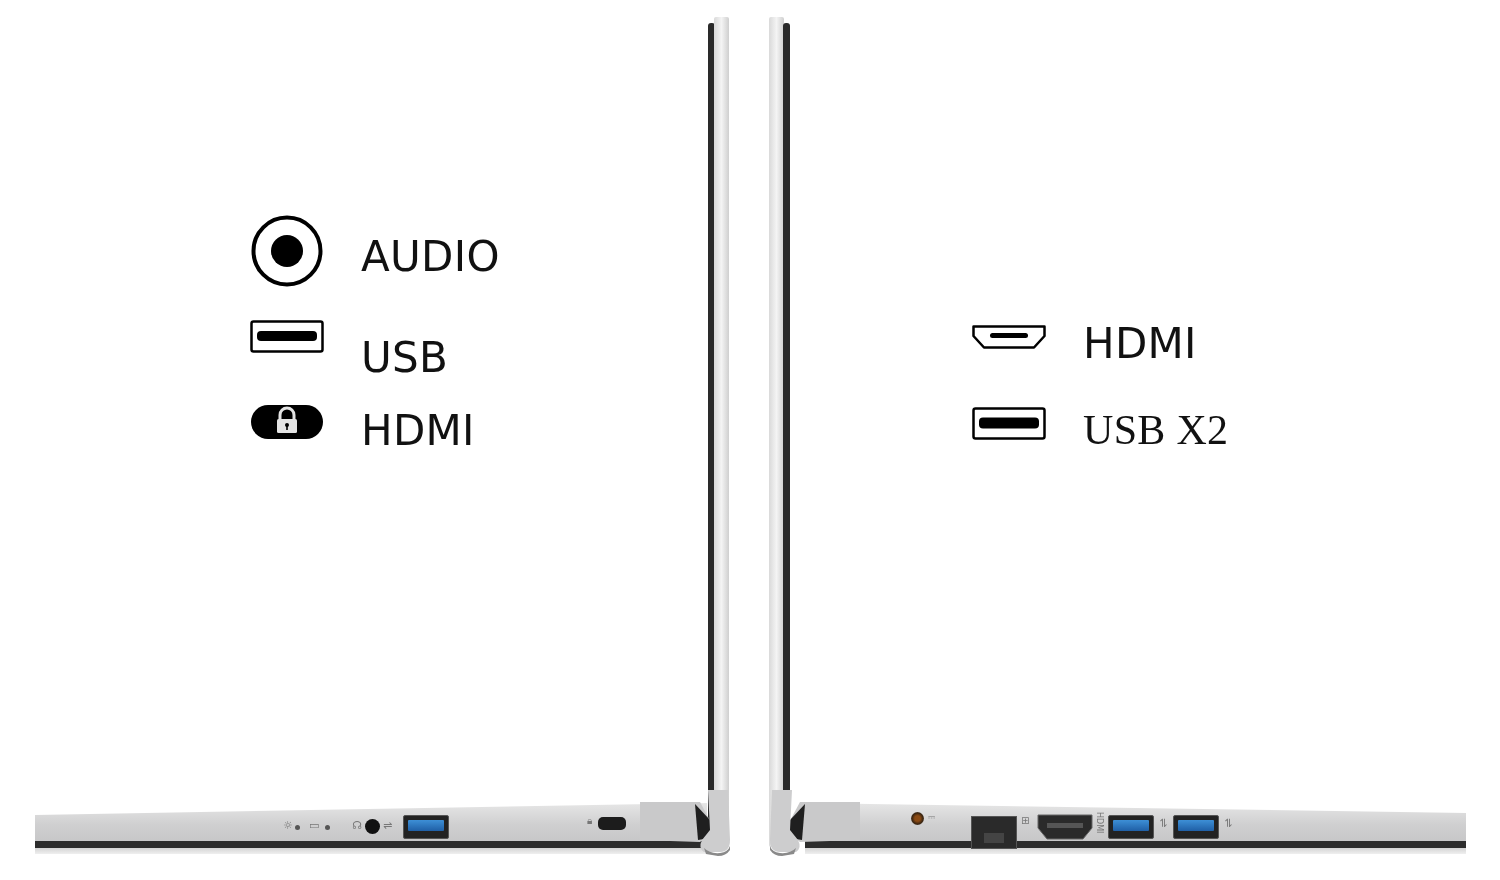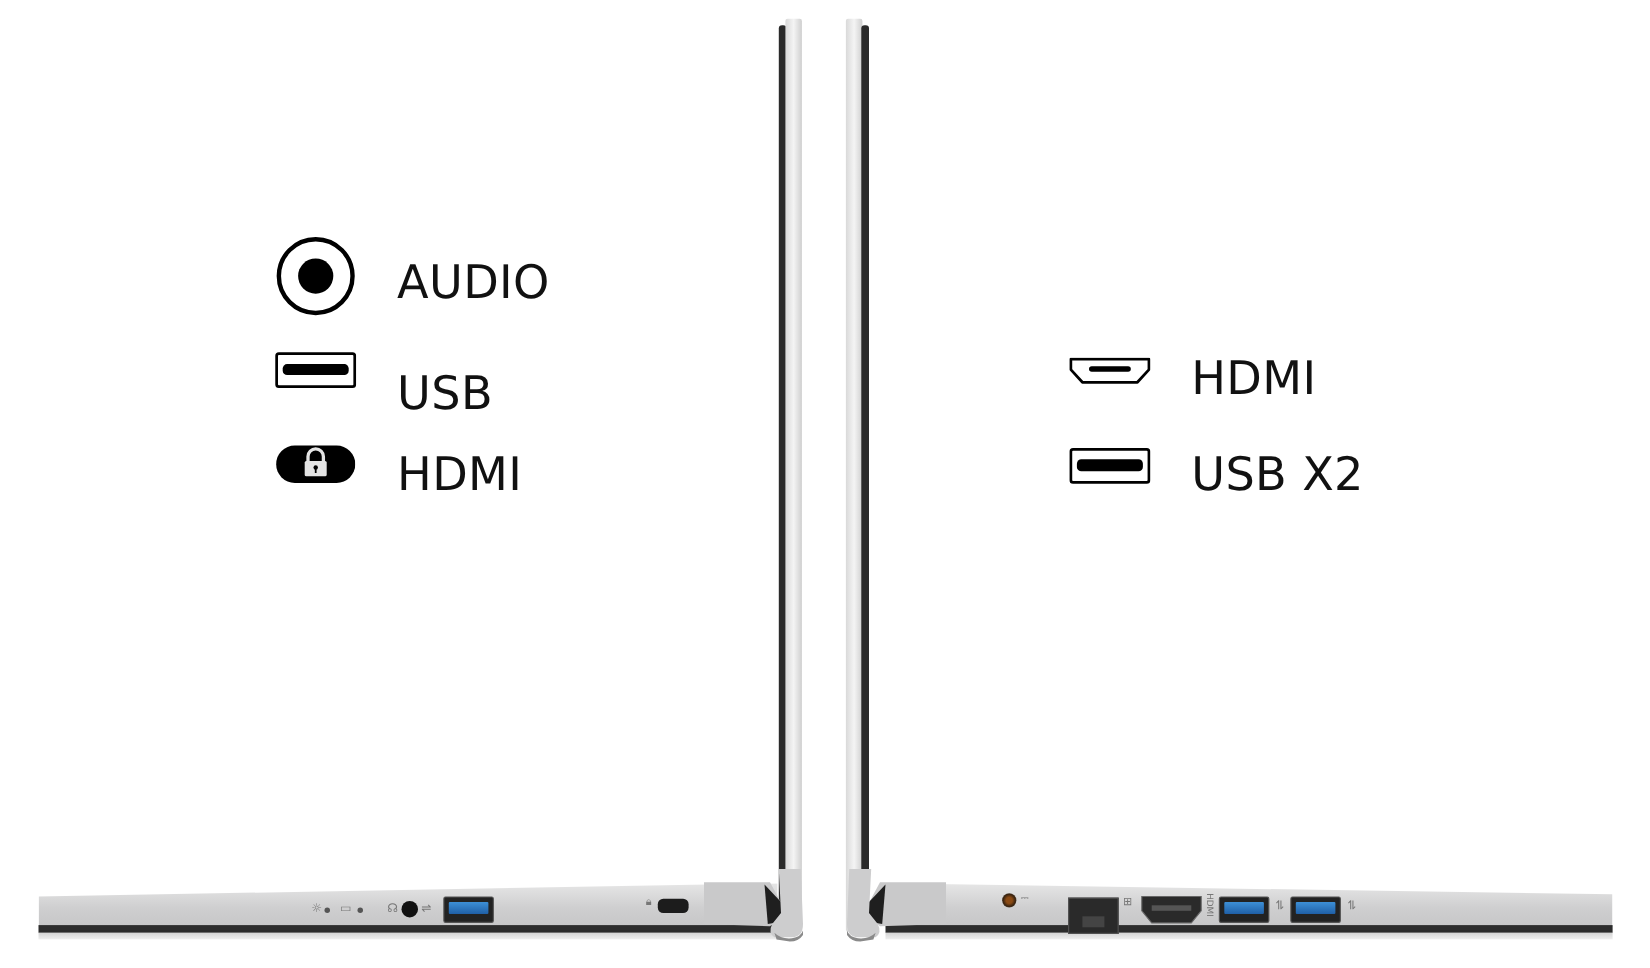--- a/index.html
+++ b/index.html
@@ -60,21 +60,21 @@
   <svg class="abs" style="left:172px;top:325px;" width="74" height="24" viewBox="0 0 74 24">
     <path d="M1.5 1.5 H72.5 V11 L62 22.5 H12 L1.5 11 Z" fill="none" stroke="#000" stroke-width="2.5" stroke-linejoin="round"></path>
     <rect x="18" y="8" width="38" height="5" rx="2.5" fill="#000"></rect>
   </svg>
   <span class="legend-label" style="left:283px;top:319px;">HDMI</span>
 
   <svg class="abs" style="left:172px;top:407px;" width="74" height="33" viewBox="0 0 74 33">
     <rect x="1.5" y="1.5" width="71" height="30" rx="2" fill="none" stroke="#000" stroke-width="2.5"></rect>
     <rect x="7" y="10.5" width="60" height="11" rx="4" fill="#000"></rect>
   </svg>
-  <span class="legend-label" style="left:283px;top:406px;">USB X2</span>
+  <span class="legend-label" style="left:283px;top:406px;font-family:Liberation Serif, serif;">USB X2</span>
 </div>
 
 <div class="abs" style="left:0;top:0;width:750px;height:880px;">
 
   <div class="lid" style="left:708px;">
     <div class="bezel" style="left:0;"></div>
     <div class="shell" style="left:6px;"></div>
   </div>
 
   <div class="base" style="left:35px;top:803px;width:672px;">

